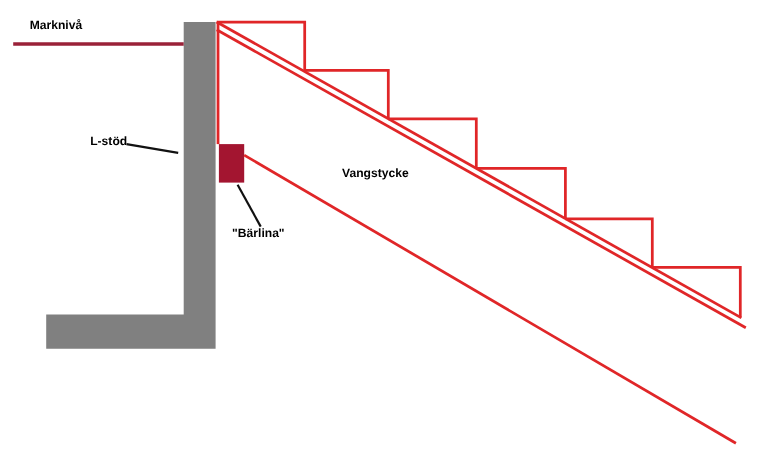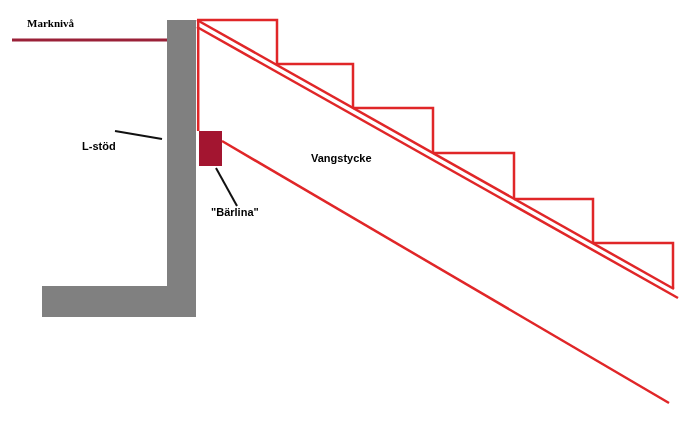--- a/index.html
+++ b/index.html
@@ -21,22 +21,22 @@
     top: 0;
   }
   .lbl {
     position: absolute;
     font-size: 11px;
     font-weight: bold;
     color: #000000;
     white-space: nowrap;
     line-height: 1.1;
   }
-  .lbl-markniva   { left: 27px;  top: 17px; font-family: Liberation Serif, serif;  }
-  .lbl-lstod      { left: 82px;  top: 140px; }
+  .lbl-markniva   { left: 27px;  top: 17px;  }
+  .lbl-lstod      { left: 82px;  top: 123px; }
   .lbl-vangstycke { left: 311px; top: 152px; }
   .lbl-barlina    { left: 211px; top: 206px; }
 </style>
 </head>
 <body>
 
 <div id="canvas">
 
   <svg id="drawing" width="700" height="422" viewBox="0 0 700 422">
 

